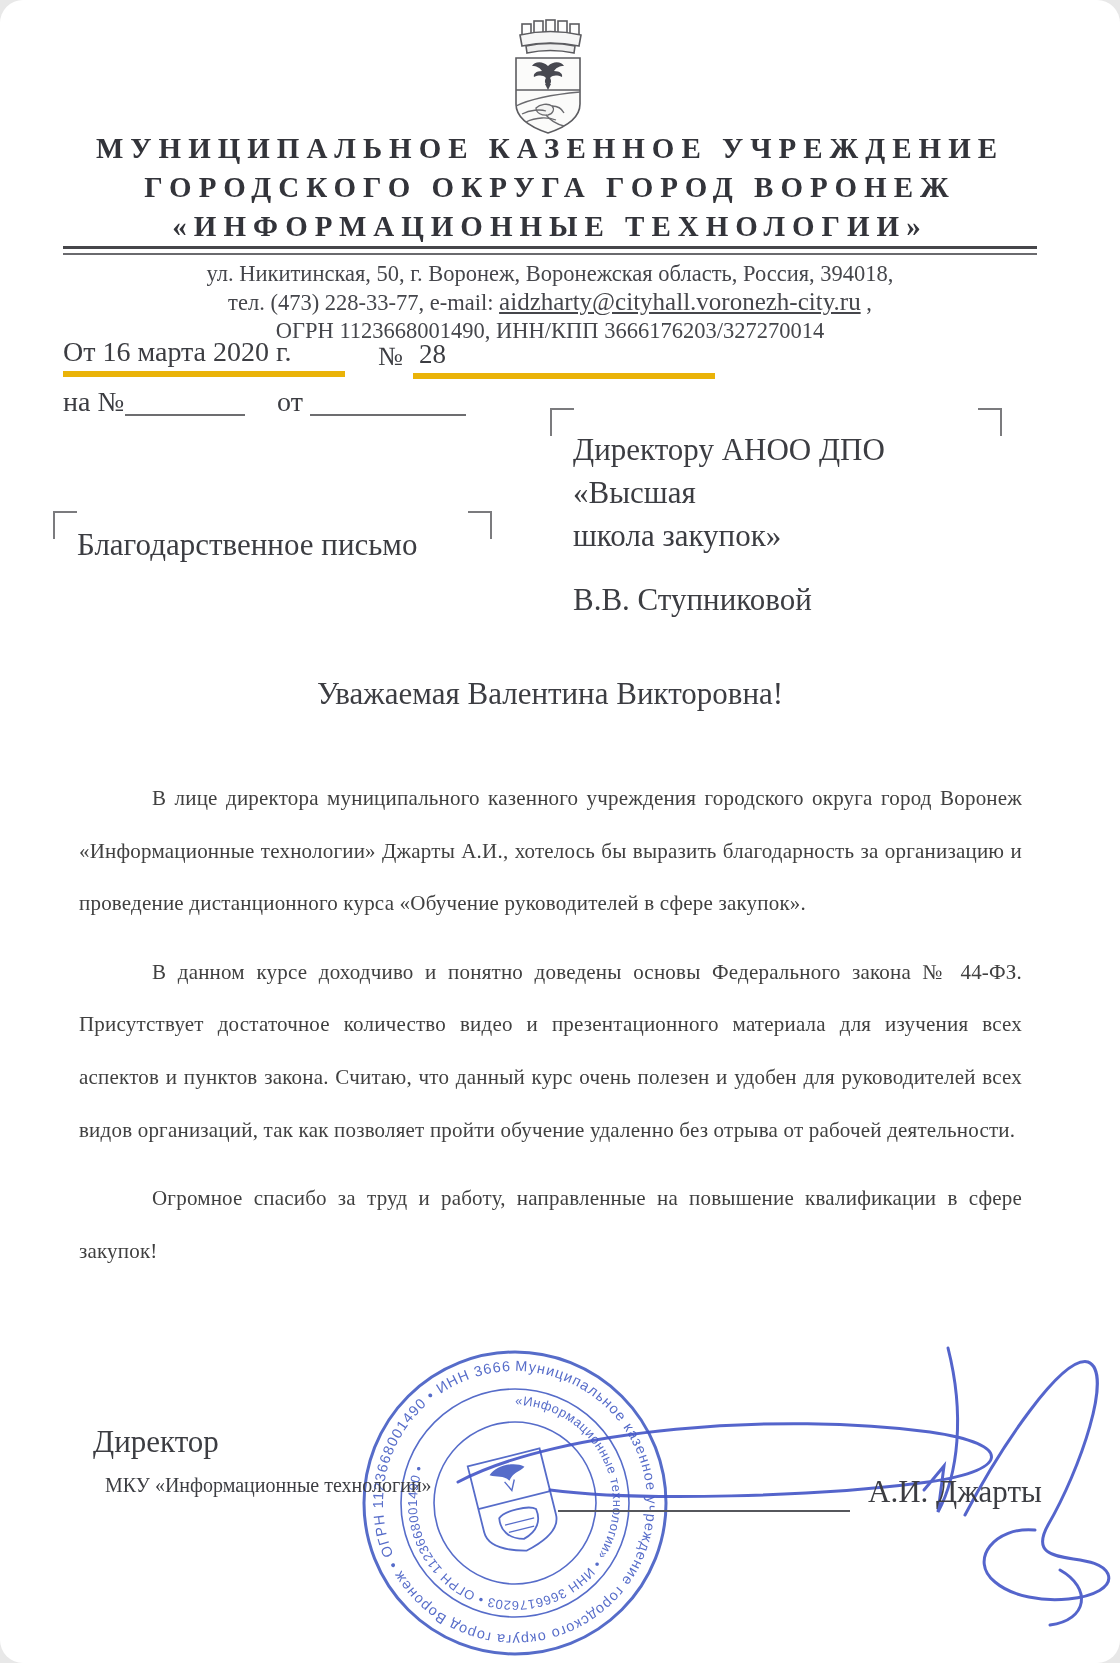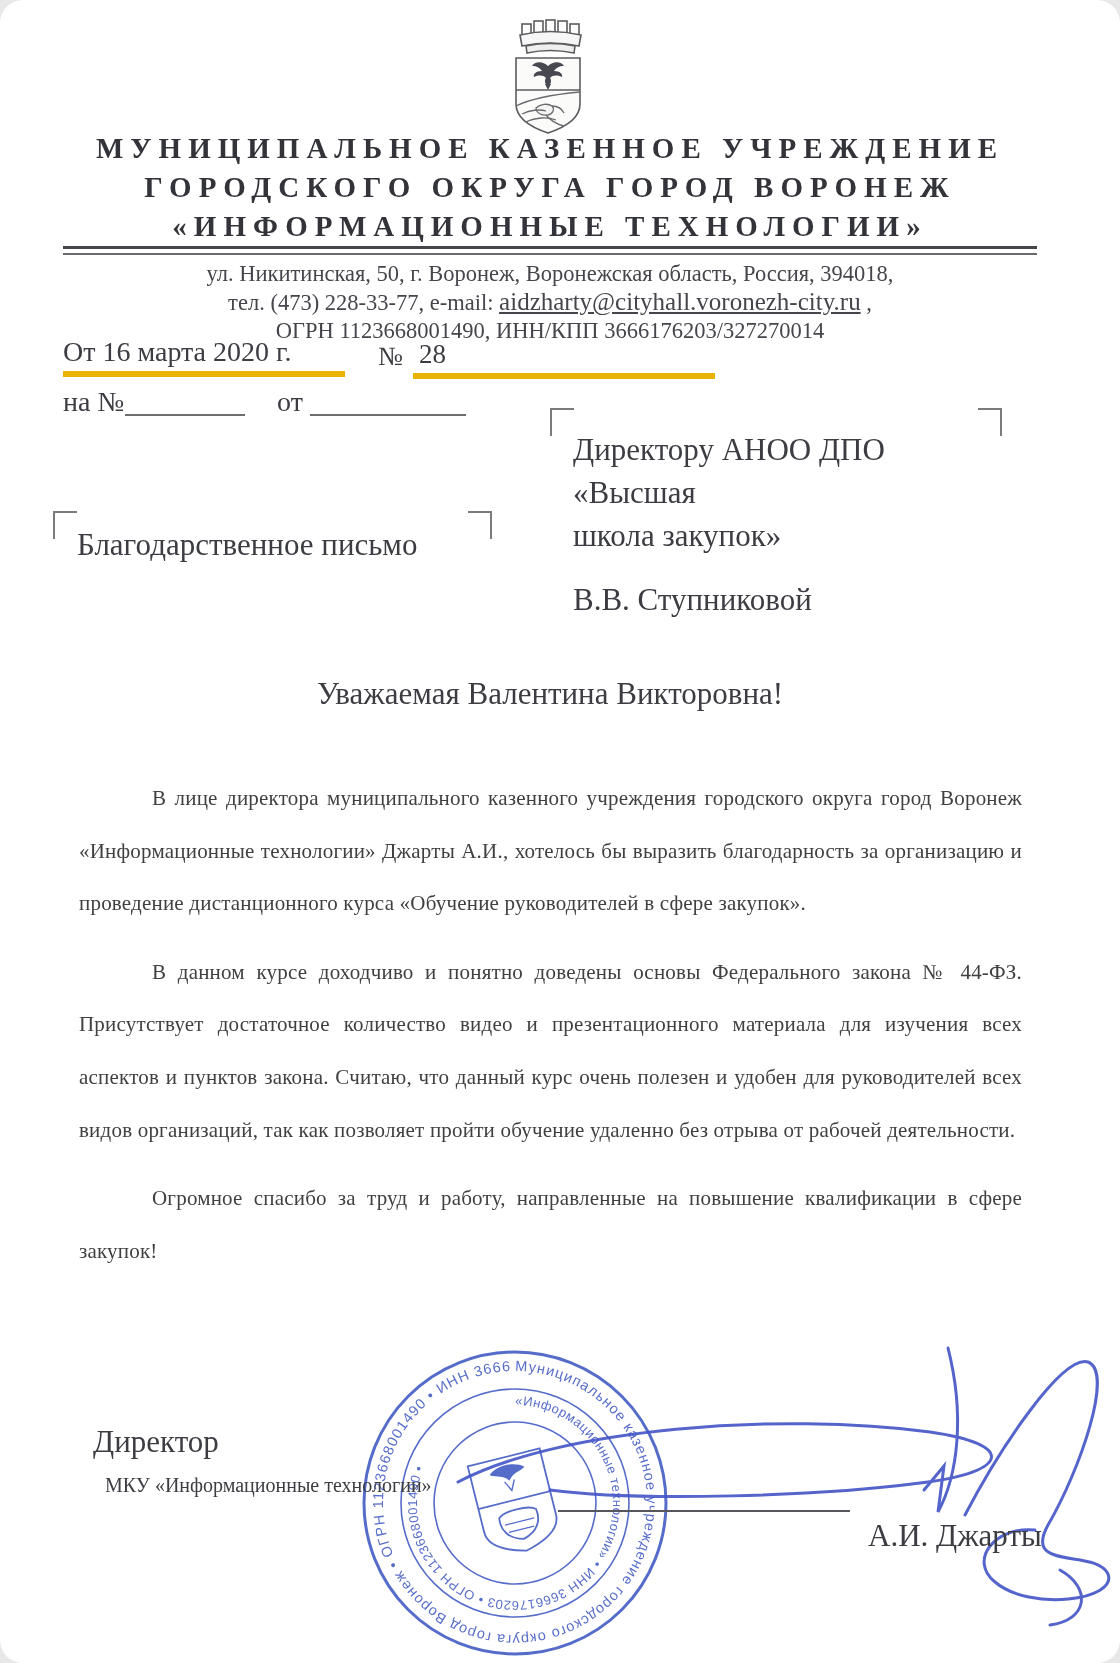--- a/index.html
+++ b/index.html
@@ -51,21 +51,21 @@
   .body-text p{
     margin:16px;text-indent:73px;text-align:justify;
     font-size:21px;line-height:52.6px;letter-spacing:0.2px;
     color:#404040;
   }
 
   
   .signoff-title1{left:93px;top:1424px;font-size:31px;}
   .signoff-title2{left:105px;top:1474px;font-size:20px;white-space:nowrap;}
   .sign-line{left:558px;top:1510px;width:292px;height:0;border-top:2px solid #56575c;}
-  .signoff-name{left:868px;top:1474px;font-size:31px;white-space:nowrap;margin-top:44px;}
+  .signoff-name{left:868px;top:1474px;font-size:31px;white-space:nowrap;}
 
   .stamp-svg{left:350px;top:1338px;}
   .signature-svg{left:420px;top:1320px;}
   .emblem-svg{left:496px;top:14px;}
 </style>
 </head>
 <body>
 
 <div class="page">
 

